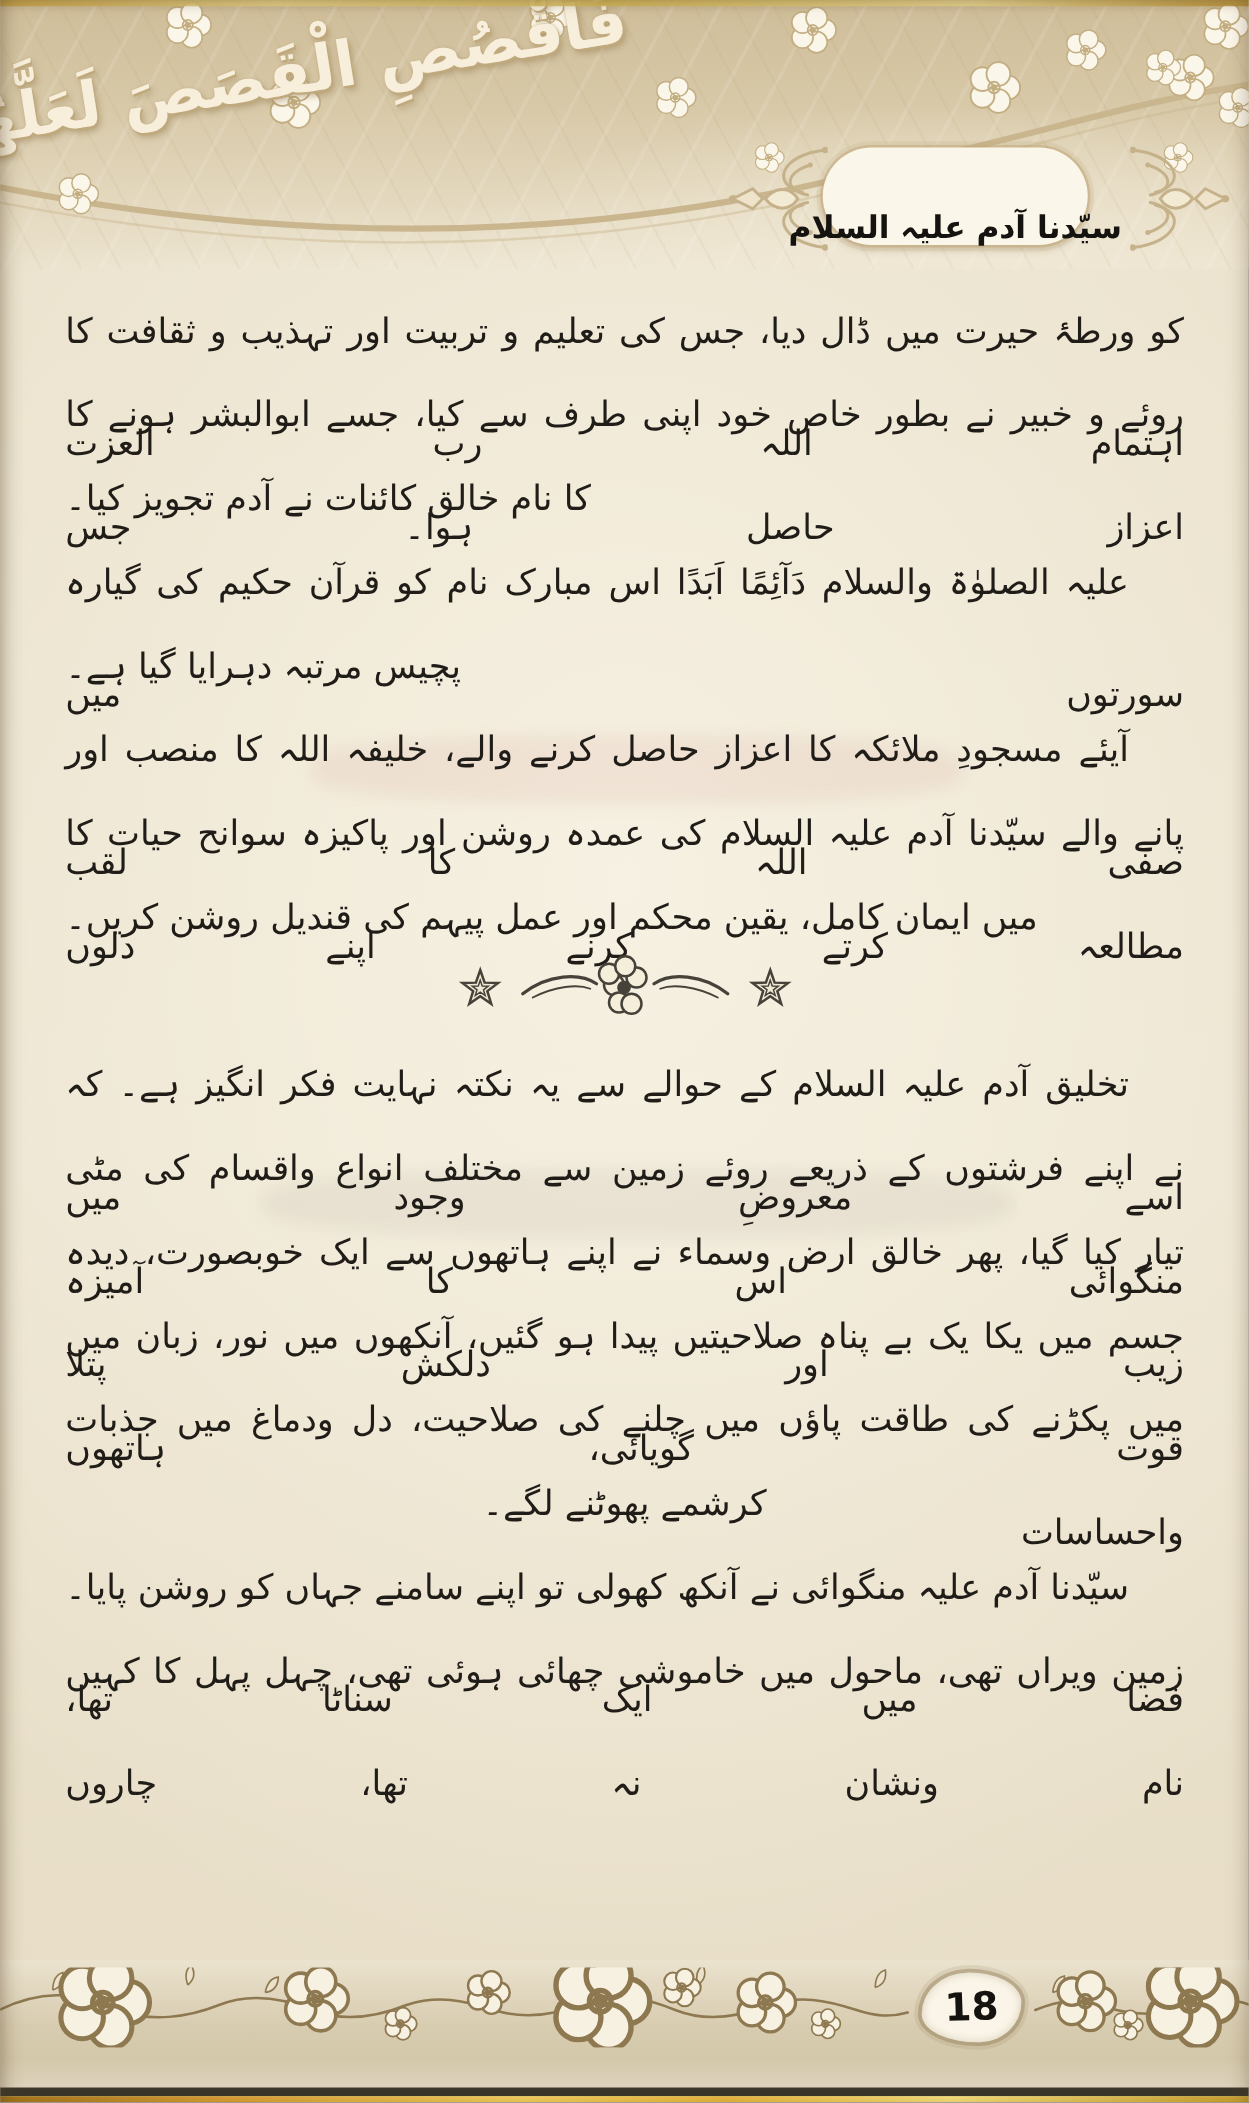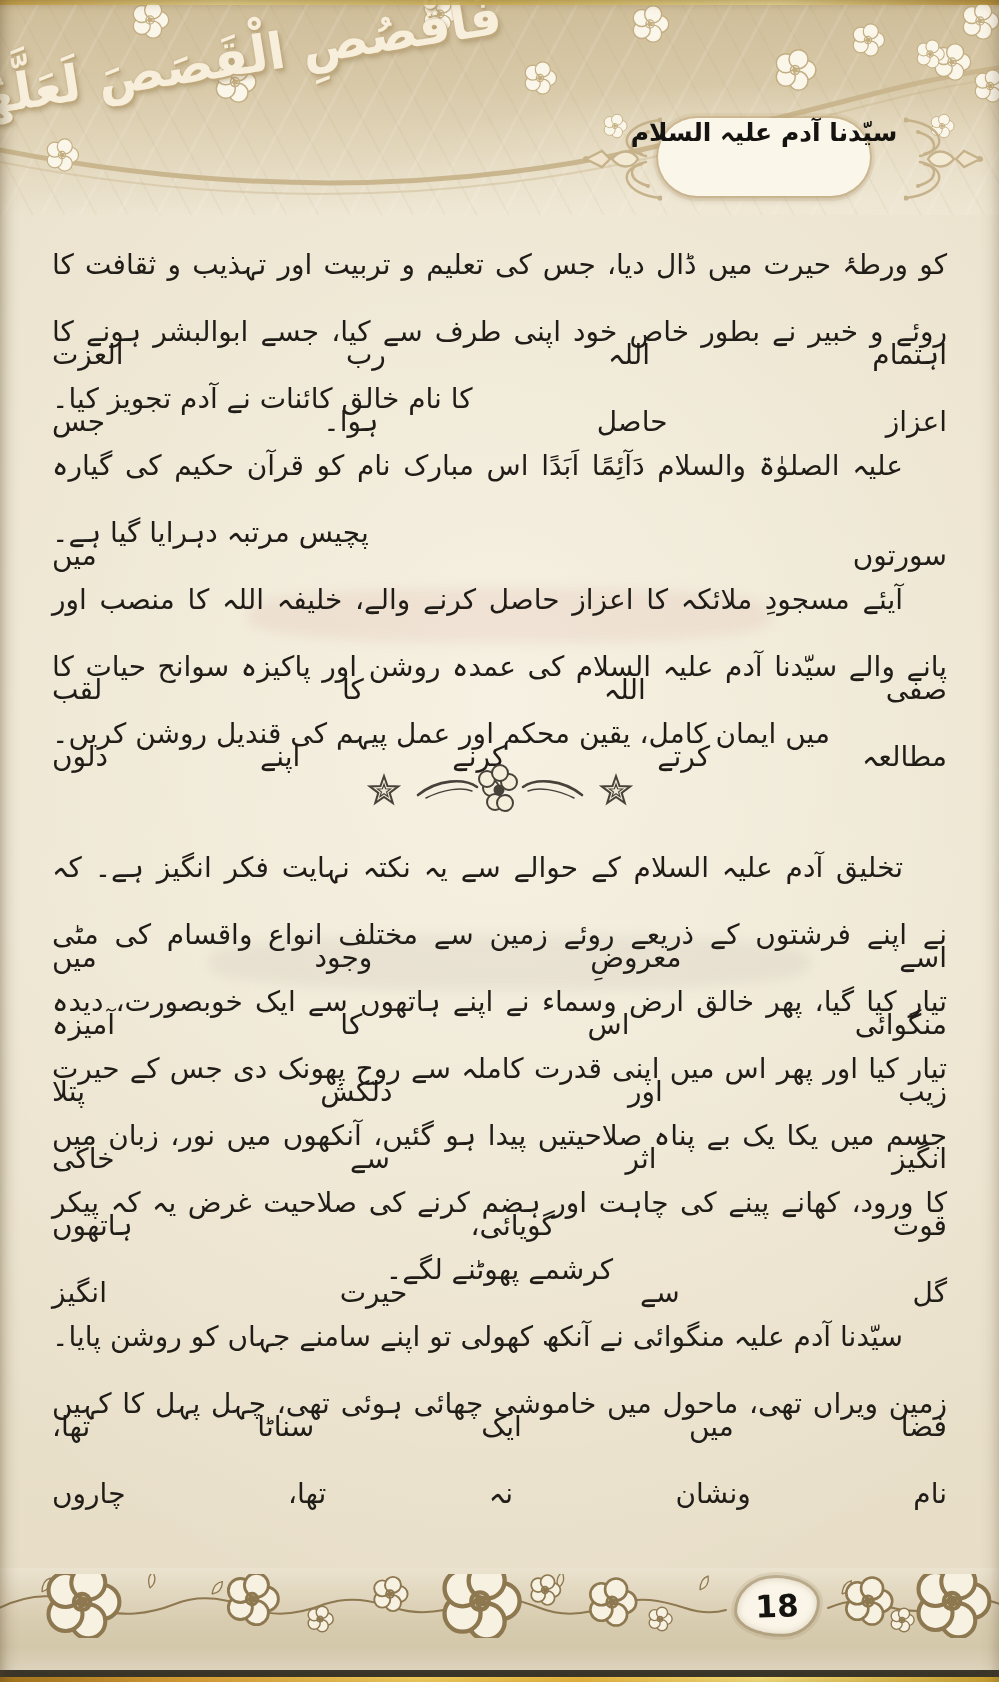--- a/index.html
+++ b/index.html
@@ -36,21 +36,21 @@
     text-shadow:0 0 2px #c6b084,1px 2px 0 #bfa87c,2px 4px 5px rgba(140,115,70,.45);
   }
   .hdr-flowers{position:absolute;top:0;left:0;z-index:2;}
 
   
   .cartouche{position:absolute;left:588px;top:114px;width:348px;height:90px;z-index:3;}
   .pill{
     position:absolute;left:70px;top:4px;width:212px;height:78px;border-radius:40px;
     background:#fbf6ea;
     box-shadow:0 0 0 2px rgba(196,172,126,.55),0 0 0 5px rgba(196,172,126,.18),0 3px 7px rgba(120,98,60,.35);
-    display:flex;align-items:flex-start;justify-content:center;
+    display:flex;align-items:flex-end;justify-content:center;
   }
   .chapter-title{font-size:25px;font-weight:bold;color:#15130f;white-space:nowrap;direction:rtl;}
   .orn{position:absolute;top:-6px;width:86px;height:102px;}
   .orn.left{left:-12px;}
   .orn.right{right:-54px;transform:scaleX(-1);}
 
   
   .body-text{position:absolute;left:52px;top:220px;width:895px;z-index:4;}
   .ln{
     height:67px;line-height:90px;font-size:28px;color:#201d18;direction:rtl;
@@ -210,23 +210,22 @@
           <circle cx="127" cy="15" r="8"></circle>
           <circle cx="140" cy="9" r="8"></circle>
         </g>
         <circle cx="139" cy="26" r="5.5" fill="#46423a"></circle>
       </svg>
     </div>
 
     <div class="ln full first">تخلیق آدم علیہ السلام کے حوالے سے یہ نکتہ نہایت فکر انگیز ہے۔ کہ اسے معروضِ وجود میں</div>
     <div class="ln full">نے اپنے فرشتوں کے ذریعے روئے زمین سے مختلف انواع واقسام کی مٹی منگوائی اس کا آمیزہ</div>
     <div class="ln full">تیار کیا گیا، پھر خالق ارض وسماء نے اپنے ہاتھوں سے ایک خوبصورت، دیدہ زیب اور دلکش پتلا</div>
-    <div class="ln full">تیار کیا اور پھر اس میں اپنی قدرت کاملہ سے روح پھونک دی جس کے حیرت انگیز اثر سے خاکی</div>
     <div class="ln full">جسم میں یکا یک بے پناہ صلاحیتیں پیدا ہو گئیں، آنکھوں میں نور، زبان میں قوت گویائی، ہاتھوں</div>
-    <div class="ln full">کا ورود، کھانے پینے کی چاہت اور ہضم کرنے کی صلاحیت غرض یہ کہ پیکر گل سے حیرت انگیز</div>
+    <div class="ln full">میں پکڑنے کی طاقت پاؤں میں چلنے کی صلاحیت، دل ودماغ میں جذبات واحساسات</div>
     <div class="ln last-center">کرشمے پھوٹنے لگے۔</div>
 
     <div class="ln full first">سیّدنا آدم علیہ منگوائی نے آنکھ کھولی تو اپنے سامنے جہاں کو روشن پایا۔ فضا میں ایک سناٹا تھا،</div>
     <div class="ln full">زمین ویراں تھی، ماحول میں خاموشی چھائی ہوئی تھی، چہل پہل کا کہیں نام ونشان نہ تھا، چاروں</div>
   </div>
 
   <div class="footer">
     <svg class="vine" width="999" height="64" viewBox="0 0 999 64">
       <g fill="none" stroke="#8d7850" stroke-width="2" stroke-linecap="round">
         <path d="M -5 36 C 30 18, 60 18, 95 34 C 120 44, 150 40, 175 30 C 200 20, 225 24, 250 34 C 275 44, 300 40, 325 30 C 350 22, 370 26, 395 34 C 420 42, 445 38, 470 28 C 495 20, 515 24, 540 34 C 565 44, 590 40, 615 30 C 640 22, 660 26, 685 34 C 700 39, 712 40, 726 36"></path>

